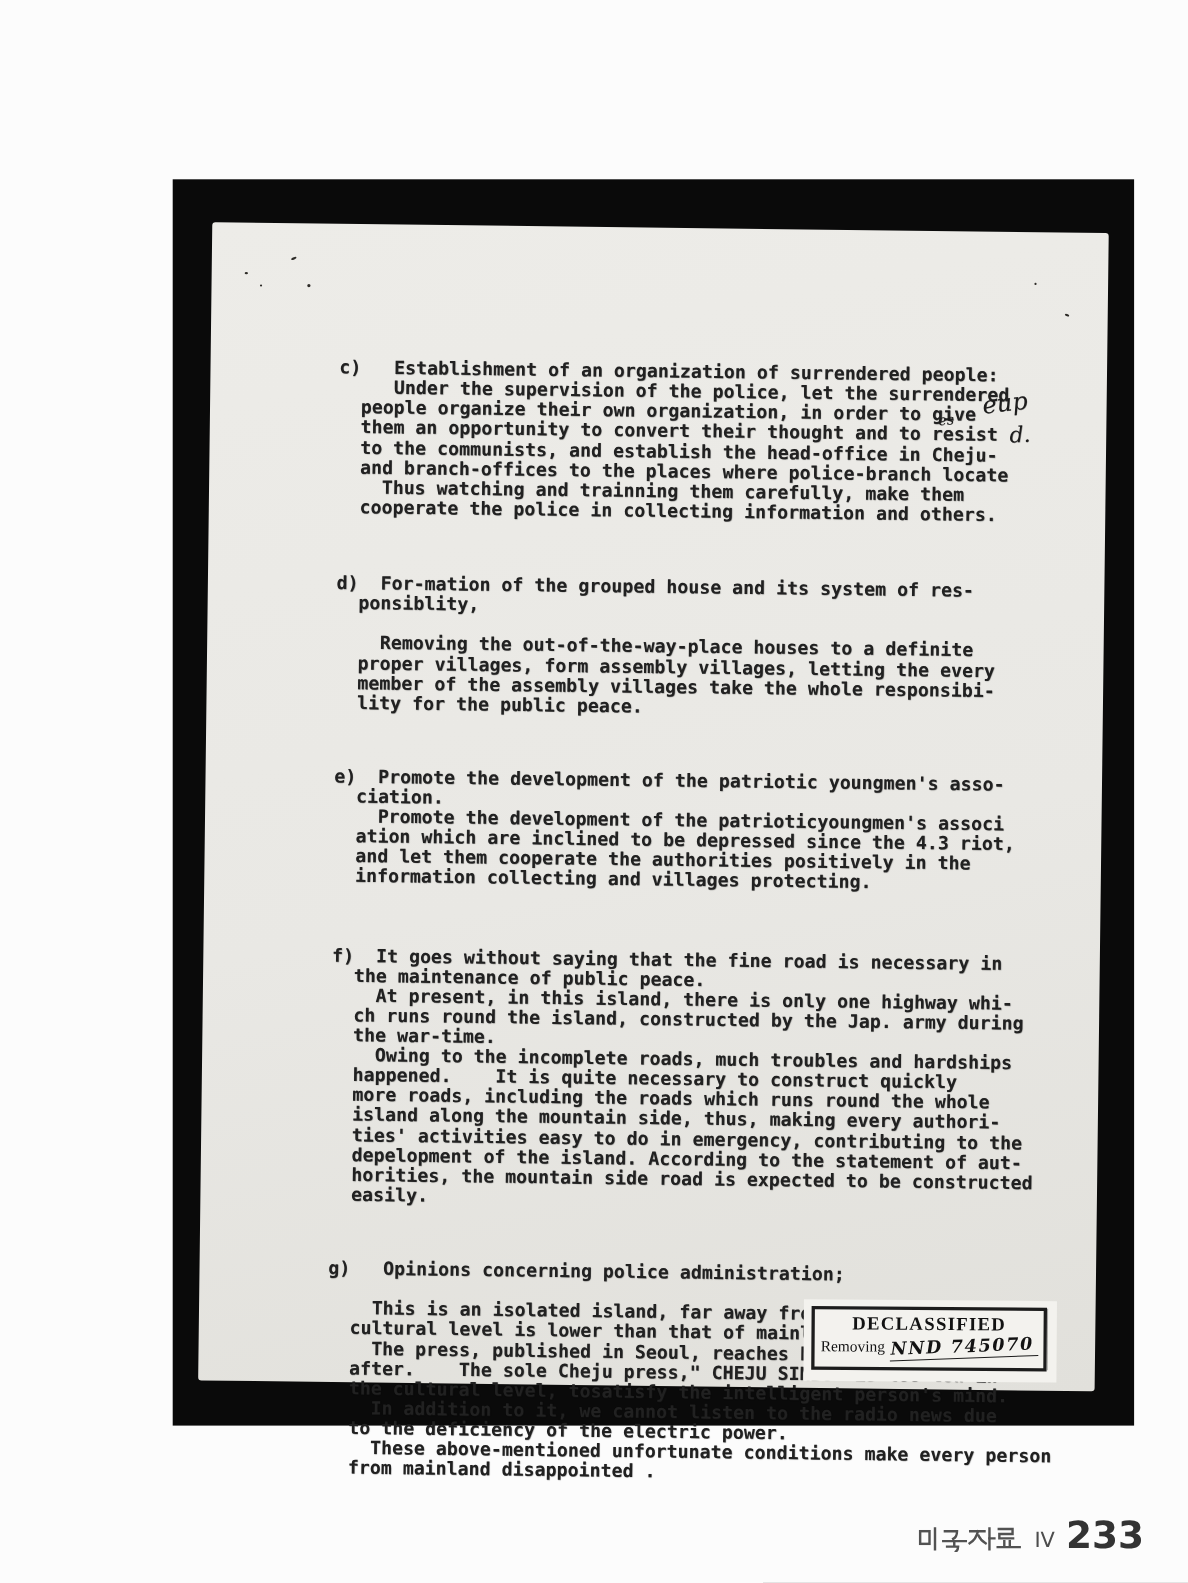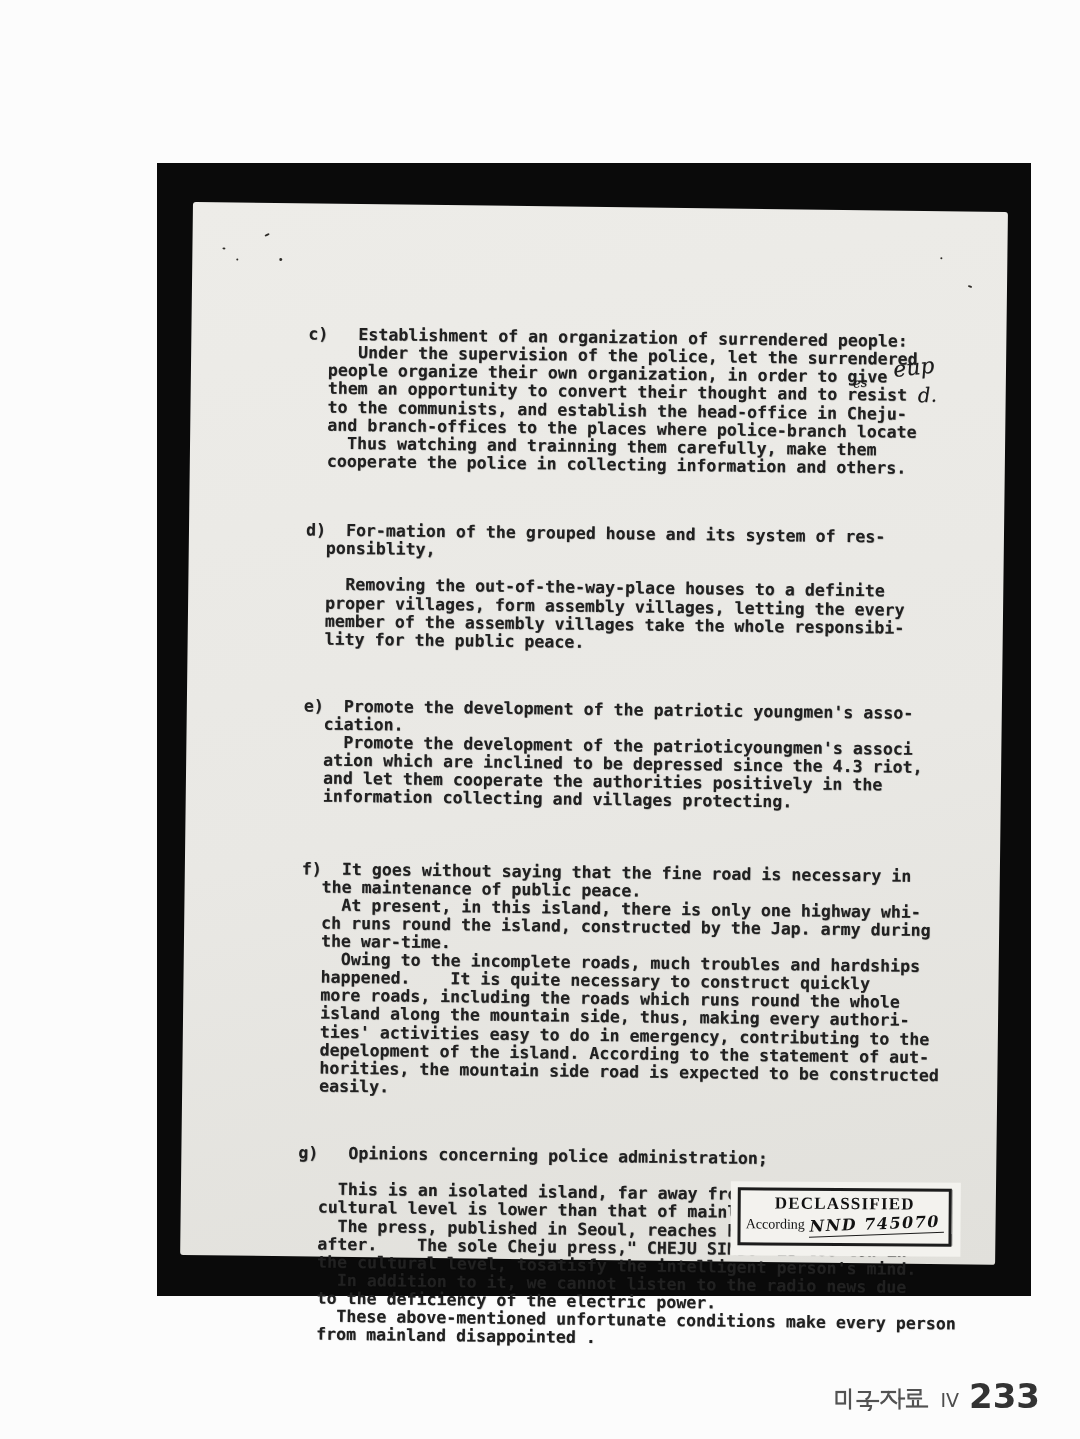--- a/index.html
+++ b/index.html
@@ -139,21 +139,21 @@
     </div>
 
     <span class="hand hand-eup">eup</span>
     <span class="hand hand-es">es</span>
     <span class="hand hand-d">d.</span>
 
     <div class="sticker">
       <div class="stamp-box">
         <div class="stamp-title">DECLASSIFIED</div>
         <div class="stamp-auth">
-          <span>According</span><span class="stamp-num">NND 745070</span>
+          <span>Removing</span><span class="stamp-num">NND 745070</span>
         </div>
       </div>
     </div>
 
   </div>
 </div>
 
 <div class="footer">
   <svg class="korean-svg" role="img" width="96" height="24" viewBox="0 0 96 24" fill="none" stroke="#525252" stroke-width="2.2" stroke-linecap="square" aria-label="미국자료">
 

